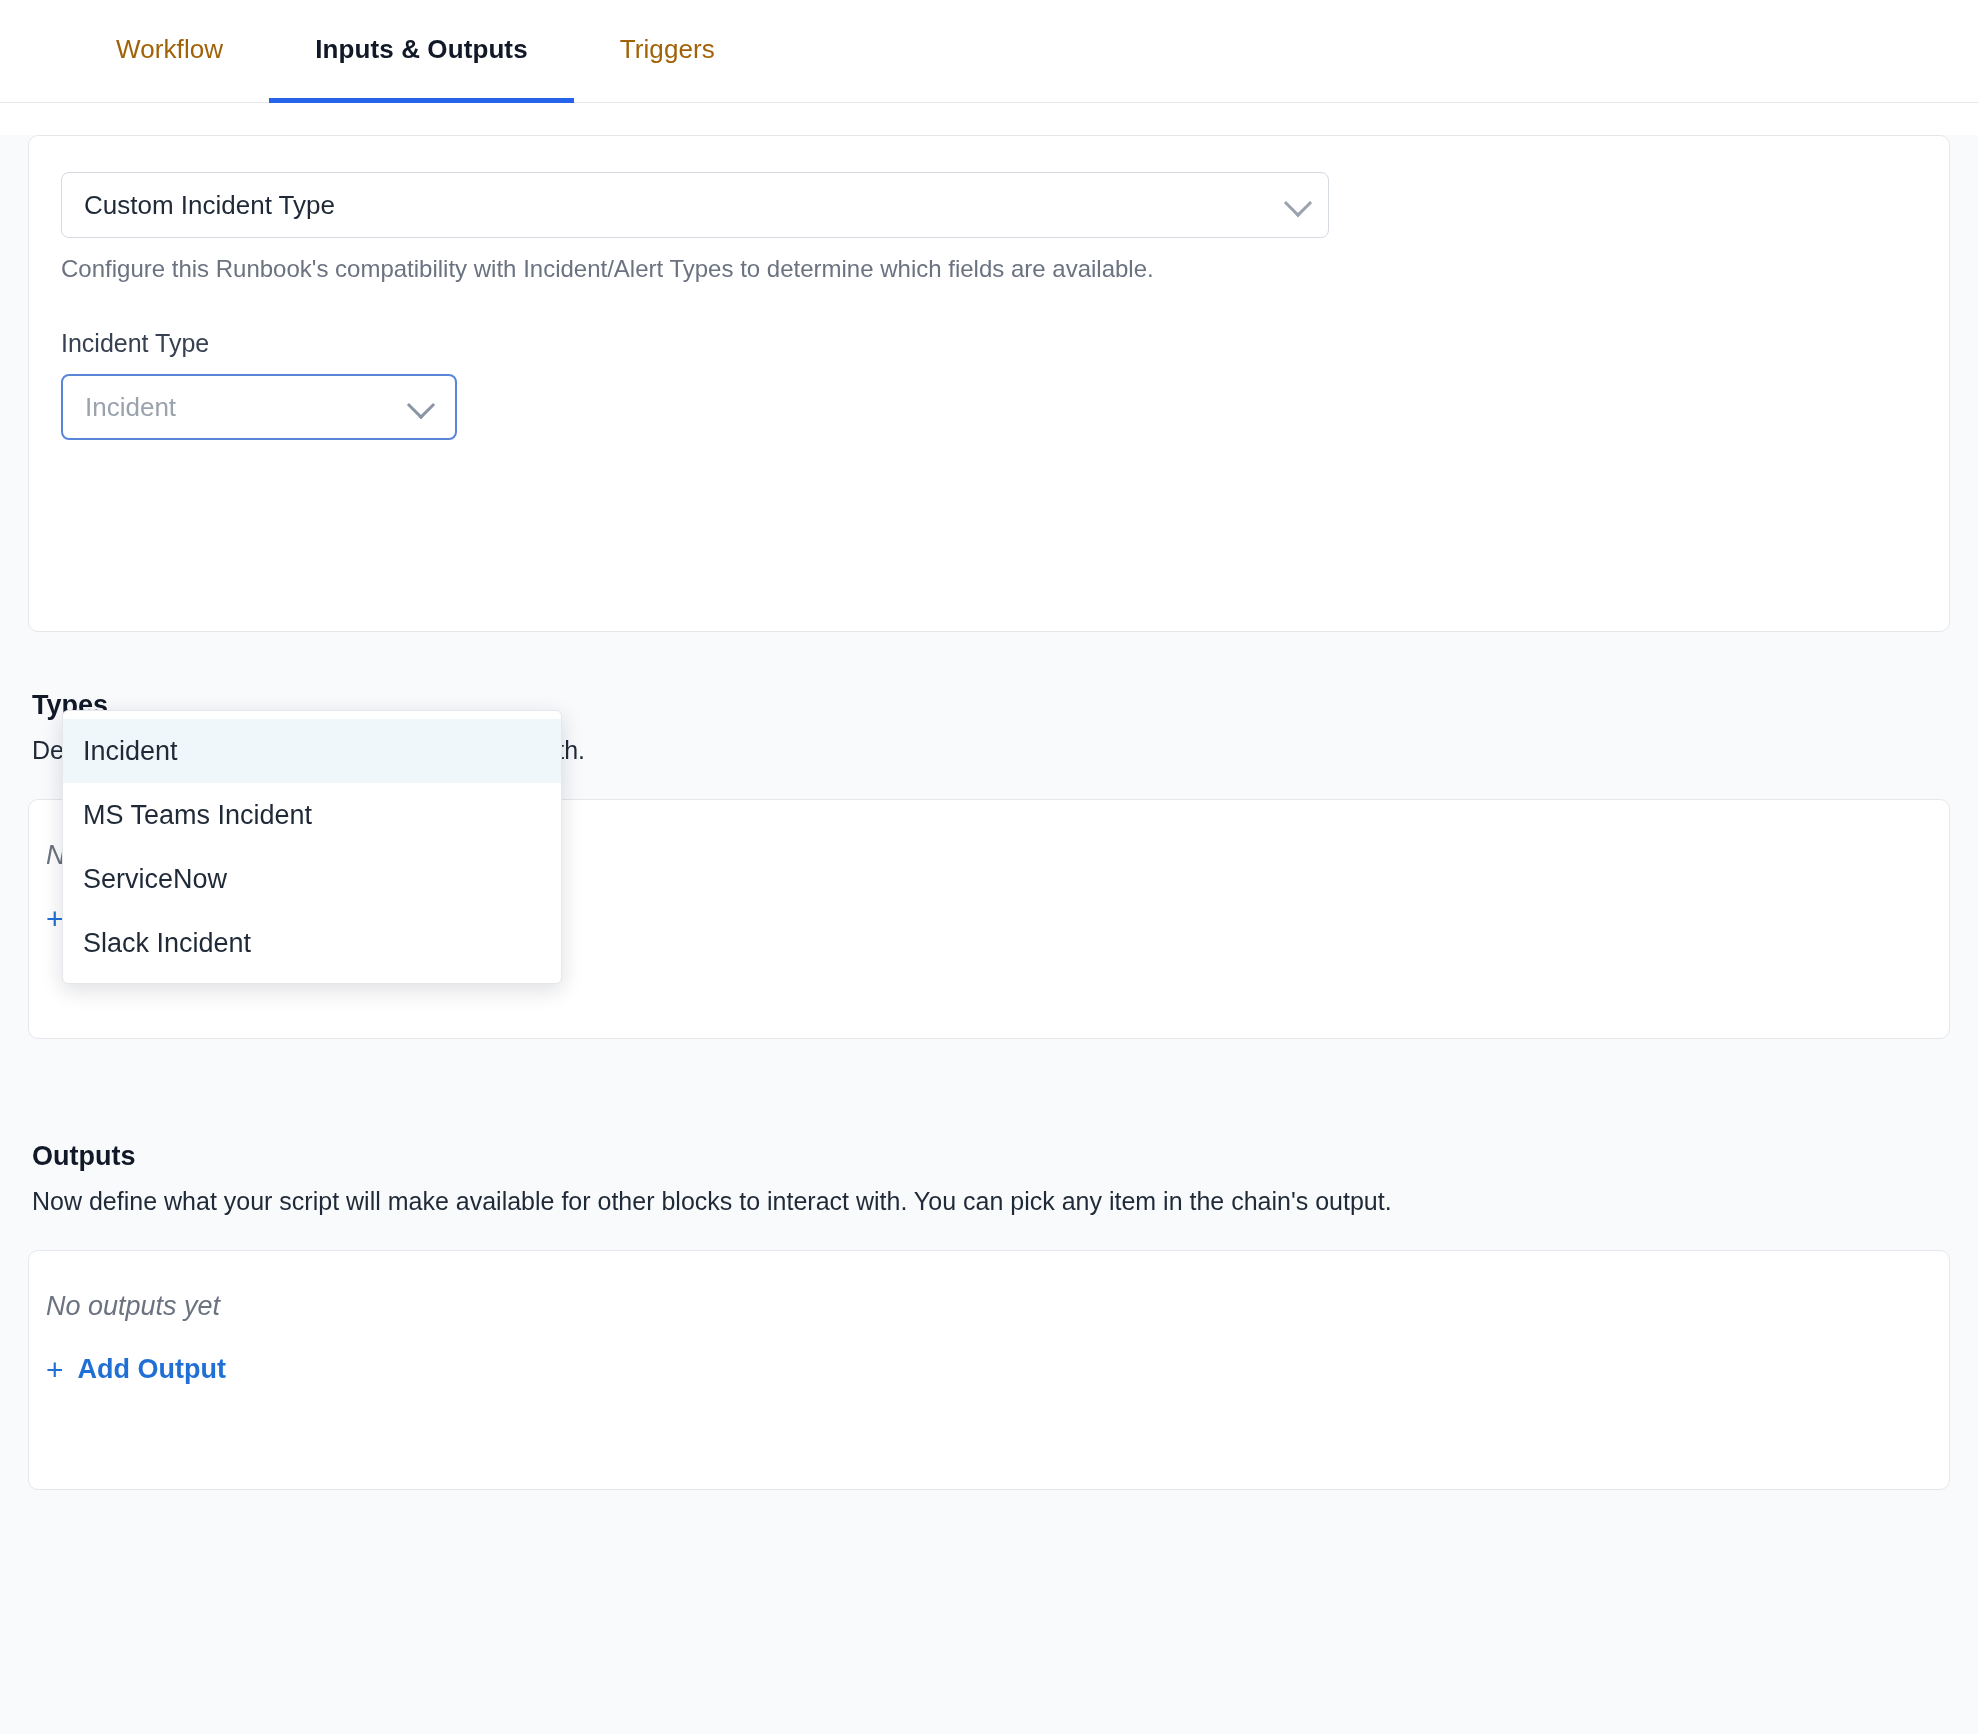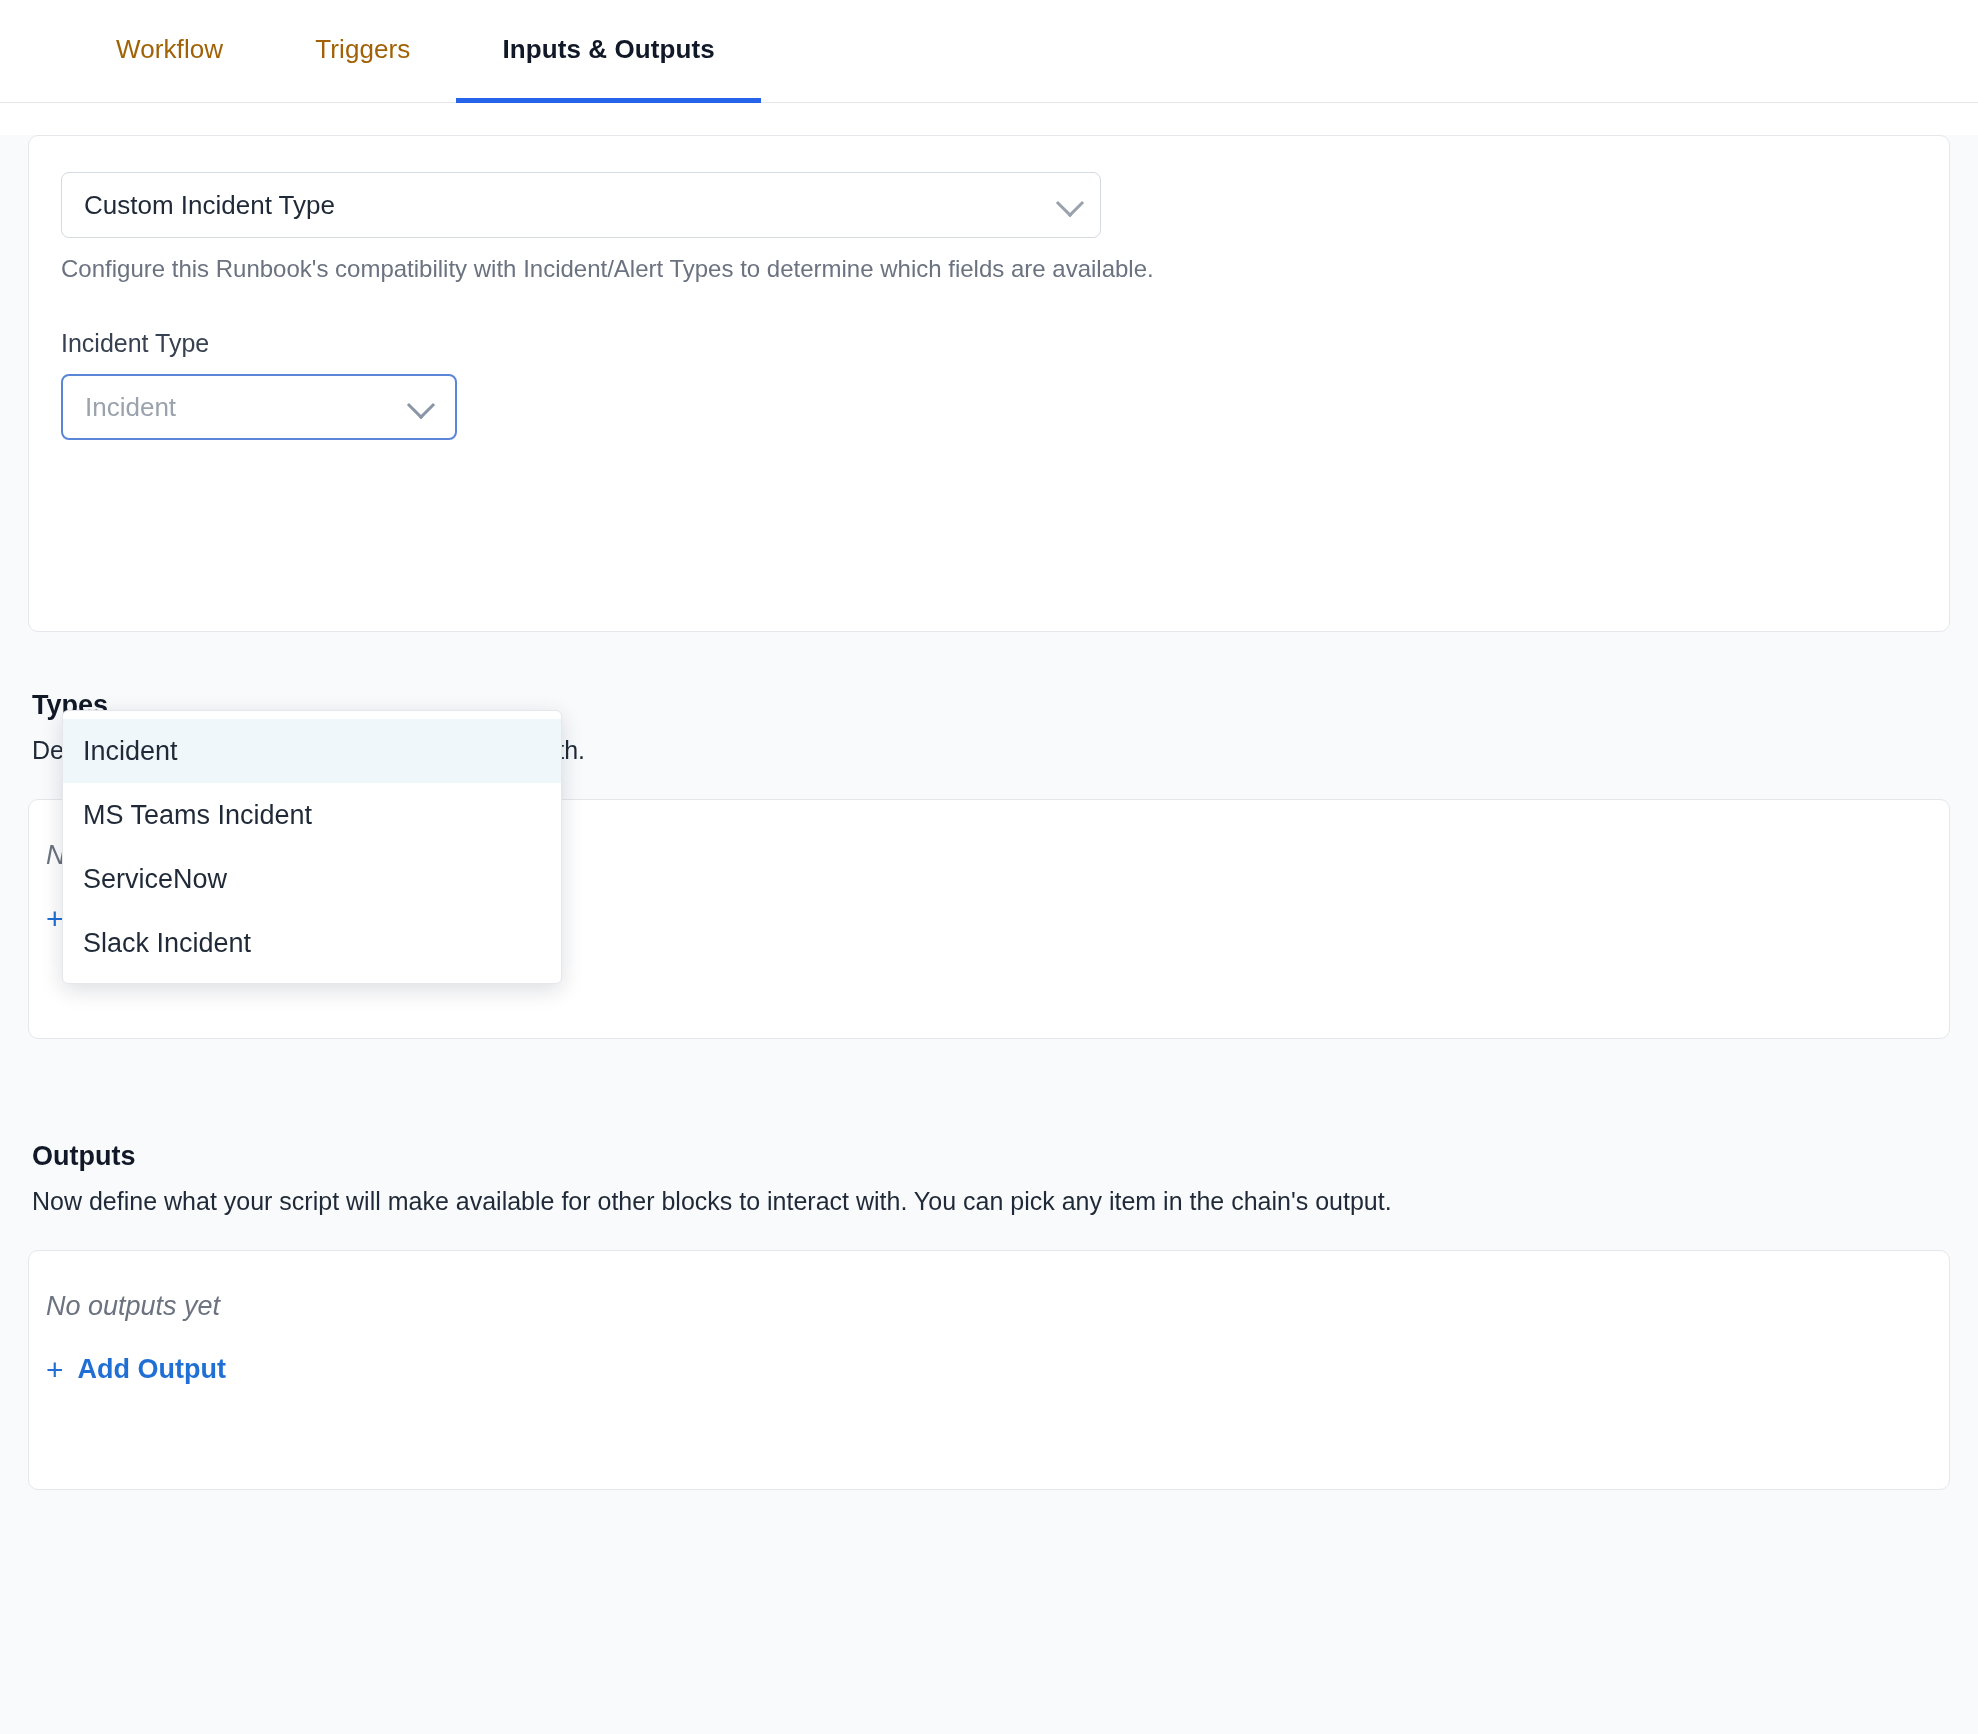--- a/index.html
+++ b/index.html
@@ -76,21 +76,21 @@
     border: 1px solid #d5d9e0;
     border-radius: 8px;
     background: #ffffff;
     display: flex;
     align-items: center;
     padding: 0 22px;
     font-size: 26px;
     color: #1f2937;
     cursor: pointer;
   }
-  .select.wide { width: 1040px; }
+  .select.wide { width: 1268px; }
   .select.narrow { width: 396px; border: 2px solid #5b86d8; }
   .select .placeholder { color: #9aa2ad; }
   .chev {
     position: absolute;
     right: 20px;
     top: 50%;
     width: 20px;
     height: 20px;
     margin-top: -12px;
     border-right: 3px solid #9aa2ad;
@@ -173,22 +173,22 @@
     line-height: 1;
   }
   .outputs-head { margin-top: 102px; }
   .outputs-card { margin-top: 34px; }
 </style>
 </head>
 <body>
 
 <div class="tabbar">
   <div class="tab">Workflow</div>
+  <div class="tab active">Inputs &amp; Outputs</div>
   <div class="tab">Triggers</div>
-  <div class="tab active">Inputs &amp; Outputs</div>
 </div>
 
 <div class="page">
 
   <div class="card context-card">
 
 
     <div class="select wide">
       <span>Custom Incident Type</span>
       <span class="chev"></span>

